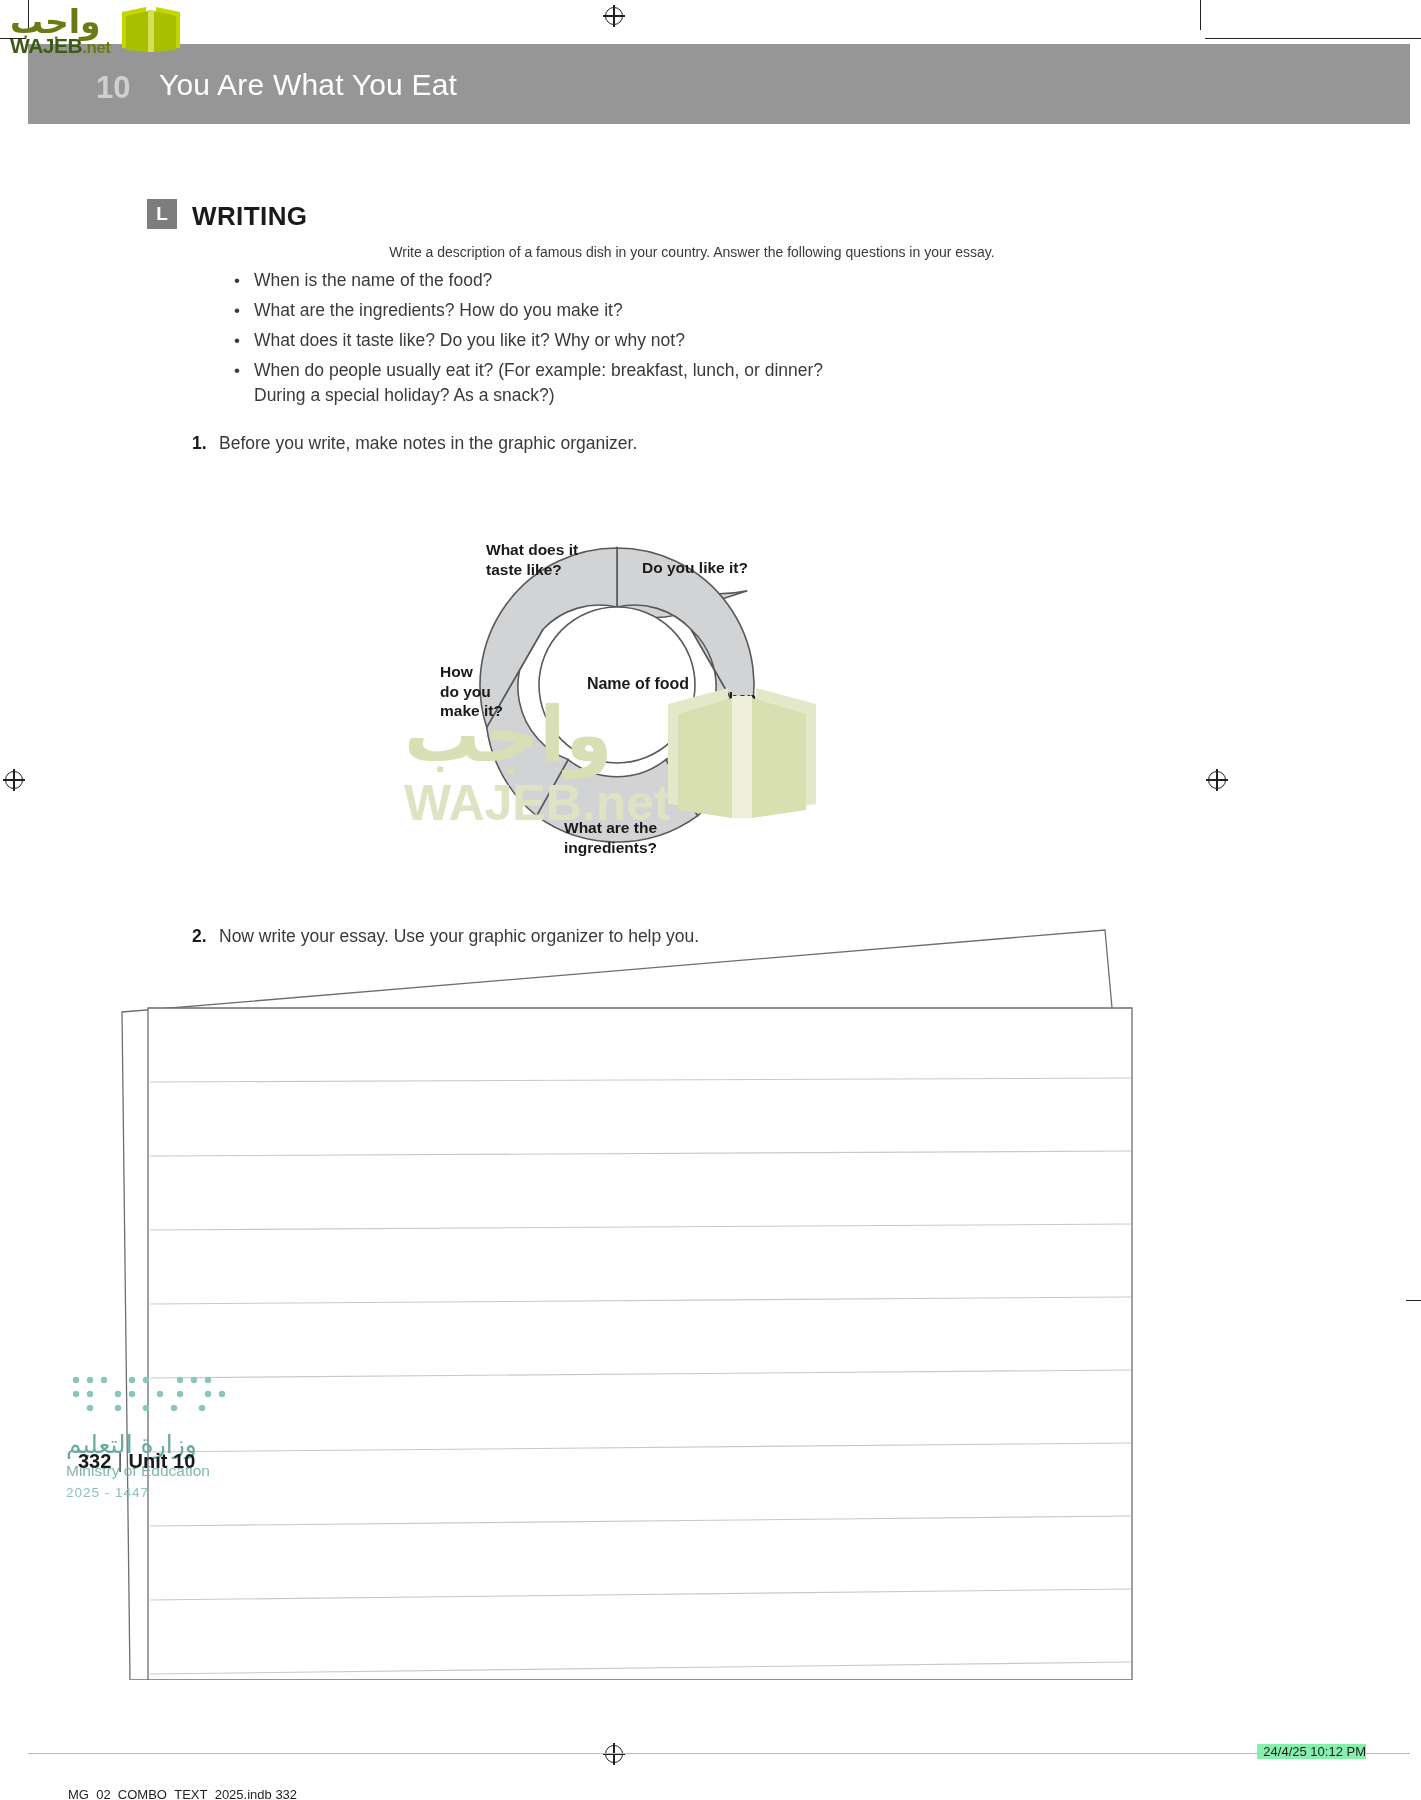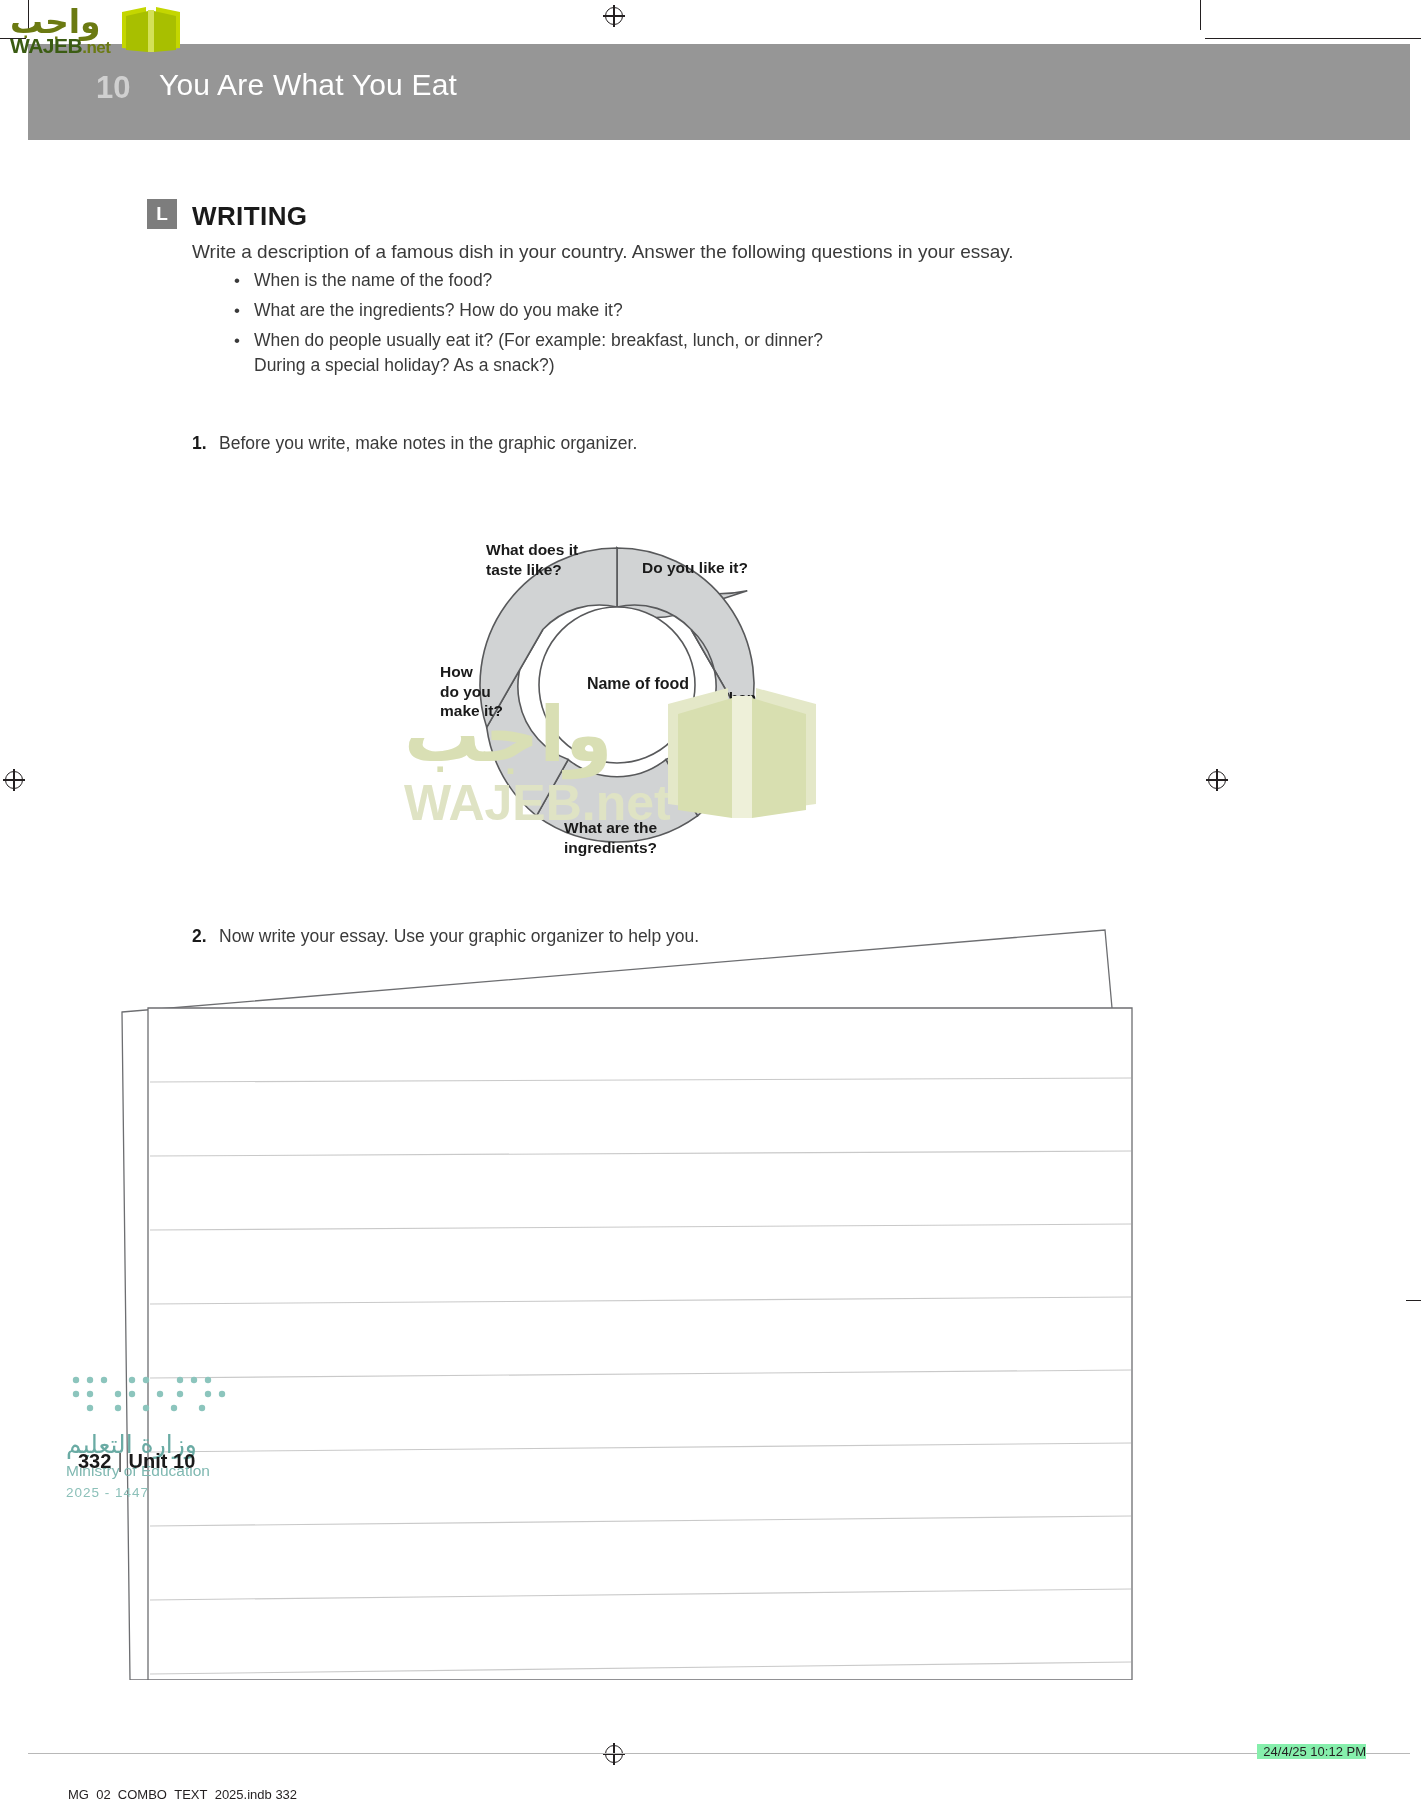--- a/index.html
+++ b/index.html
@@ -78,21 +78,21 @@
     left: 112px; top: 2px;
     width: 62px; height: 52px;
   }
 
   
   .unit-bar {
     position: absolute;
     left: 28px;
     top: 44px;
     width: 1382px;
-    height: 96px;
+    height: 80px;
     background: #969696;
   }
   .unit-number {
     position: absolute;
     left: 68px;
     top: 26px;
     font-size: 31px;
     font-weight: bold;
     color: #d0d0d0;
     font-family: "Liberation Sans", sans-serif;
@@ -131,24 +131,25 @@
     font-weight: bold;
     color: #1a1a1a;
     letter-spacing: 0.4px;
     font-family: "Liberation Sans", sans-serif;
   }
   .intro-text {
     position: absolute;
     left: 192px;
     top: 240px;
     width: 1000px;
-    font-size: 19px;
+    font-size: 14px;
     color: #3a3a3a;
     line-height: 24px;
     font-family: "Liberation Sans", sans-serif;
+    text-align: center;
   }
   .bullets {
     position: absolute;
     left: 232px;
     top: 268px;
     width: 960px;
   }
   .bullet-row {
     position: relative;
     font-size: 17.5px;
@@ -388,20 +389,21 @@
   <div class="unit-title">You Are What You Eat</div>
 </div>
 
 <div class="section-badge">L</div>
 <div class="section-title">WRITING</div>
 <div class="intro-text">Write a description of a famous dish in your country. Answer the following questions in your essay.</div>
 
 <div class="bullets">
   <div class="bullet-row">When is the name of the food?</div>
   <div class="bullet-row">What are the ingredients? How do you make it?</div>
+  <div class="bullet-row">What does it taste like? Do you like it? Why or why not?</div>
   <div class="bullet-row">
     <span class="l2">When do people usually eat it? (For example: breakfast, lunch, or dinner?</span>
     <span class="l2">During a special holiday? As a snack?)</span>
   </div>
 </div>
 
 <div class="numbered" id="step1">
   <span class="num">1.</span>
   <span class="txt">Before you write, make notes in the graphic organizer.</span>
 </div>

